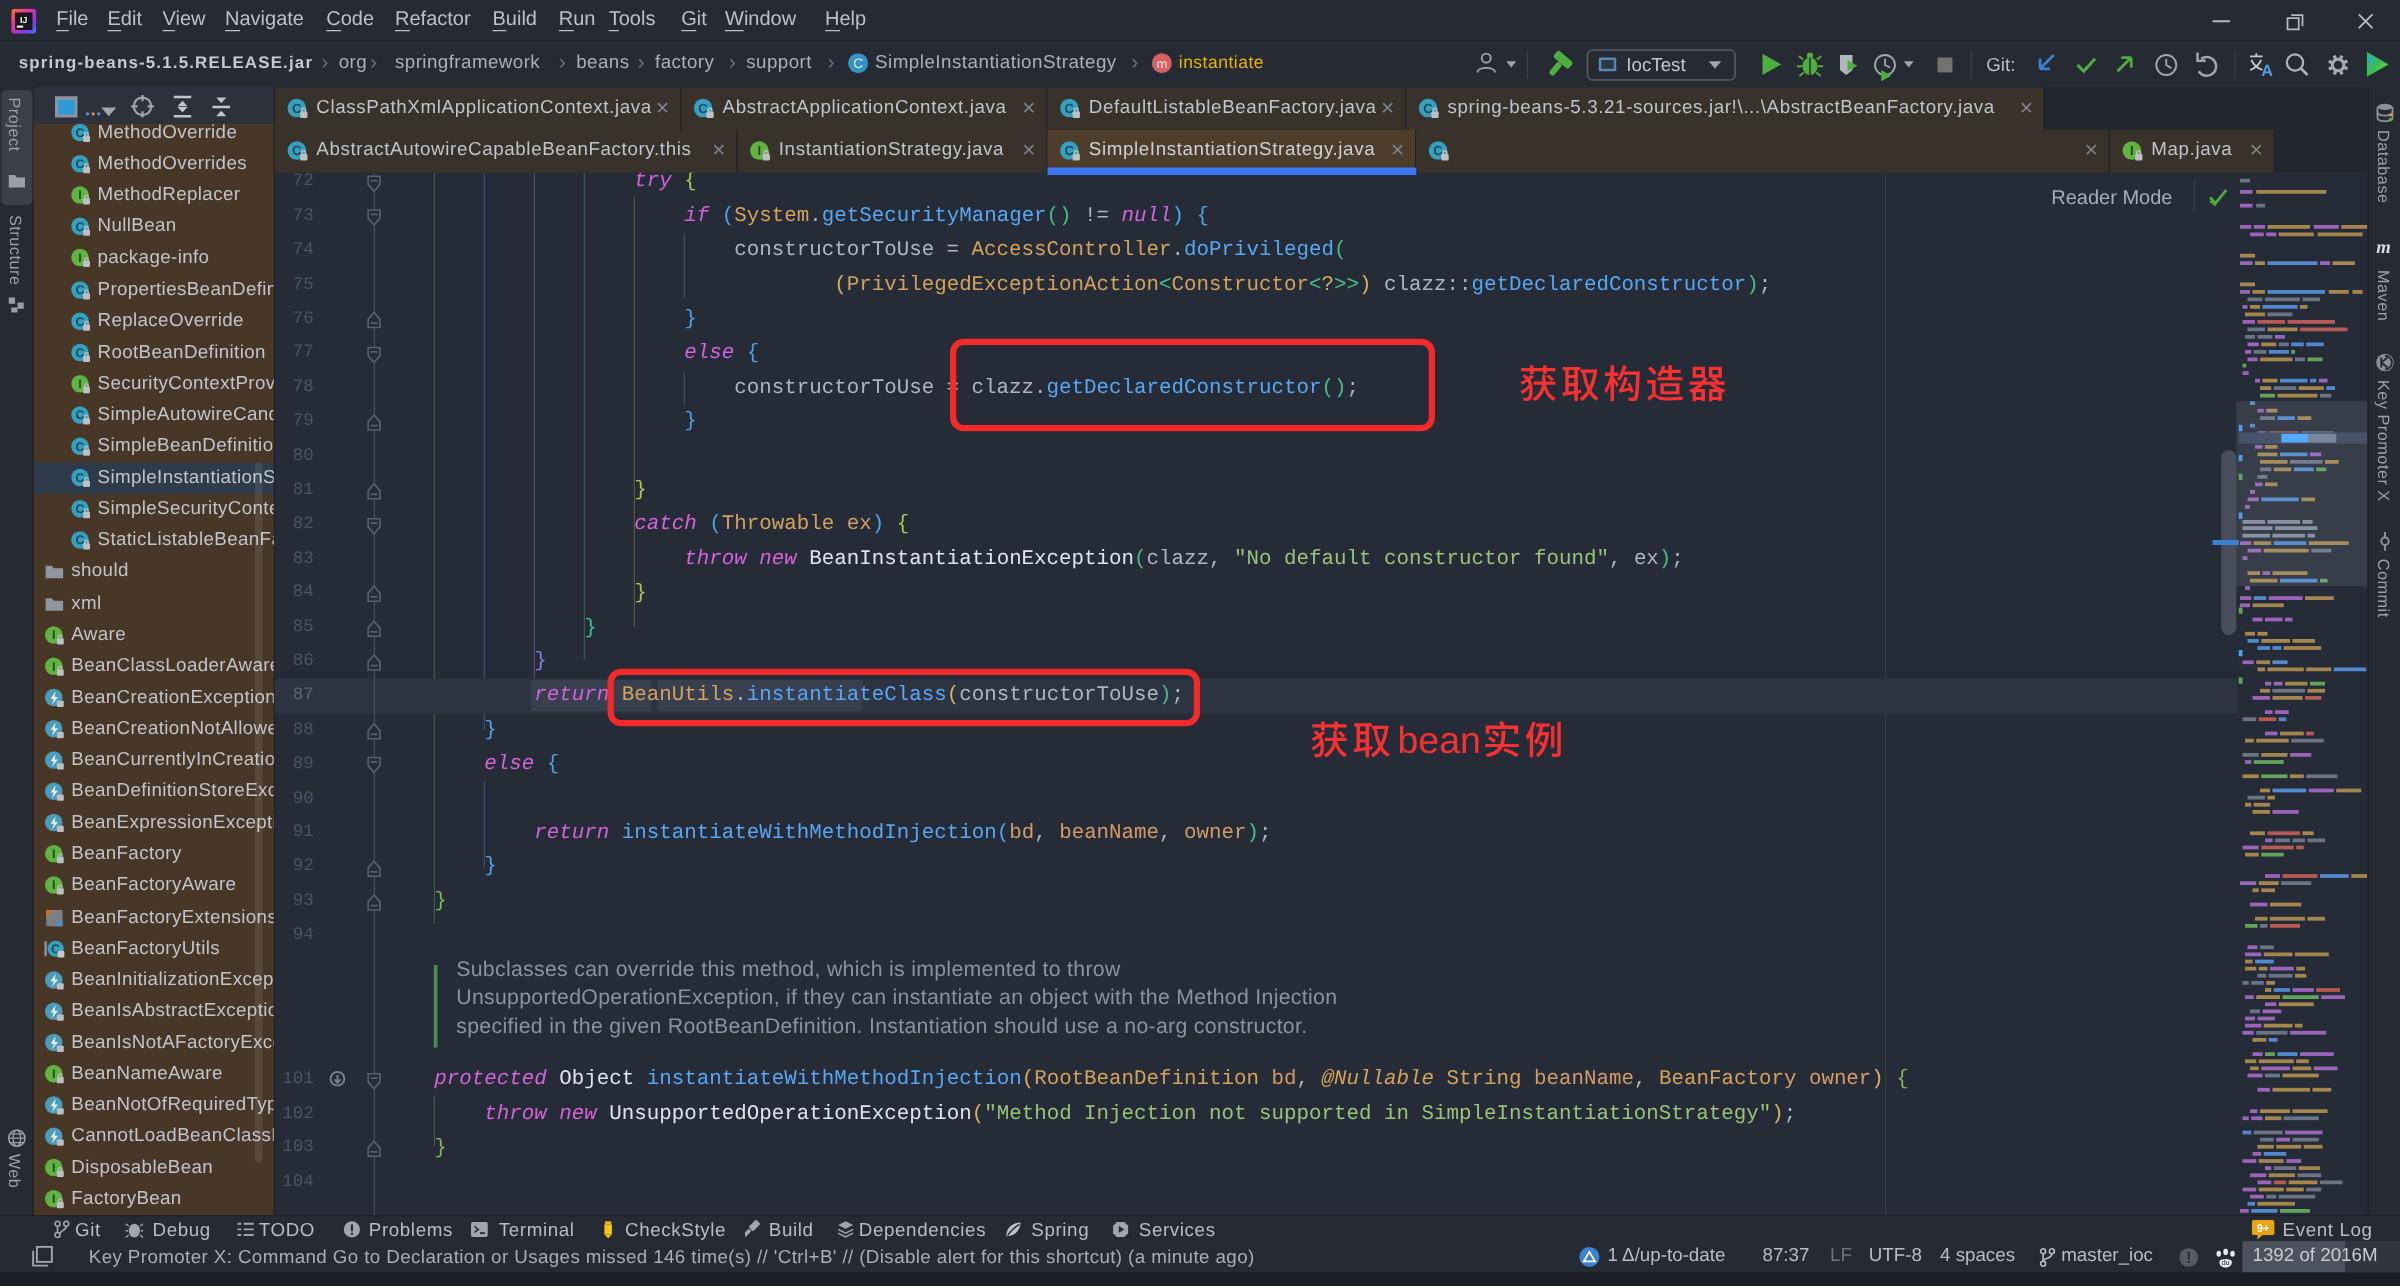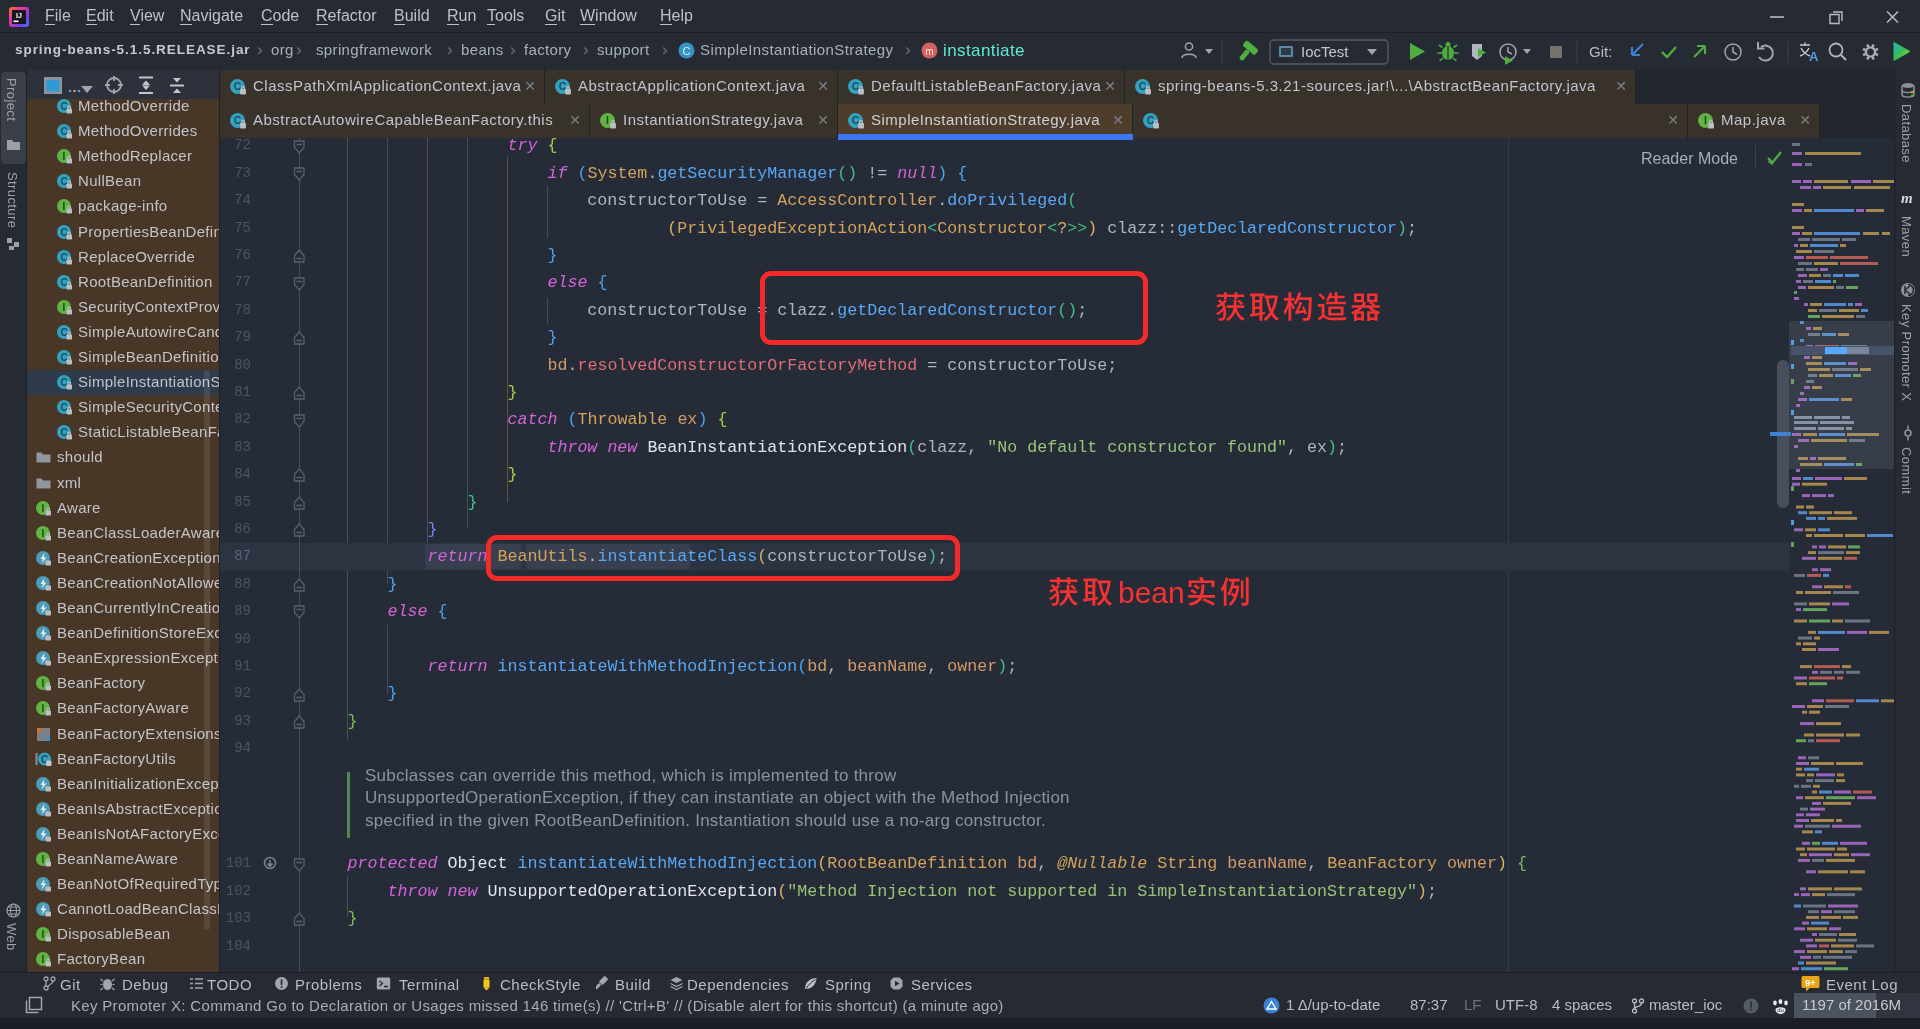--- a/index.html
+++ b/index.html
@@ -72,21 +72,21 @@
     <span style="position:absolute;left:678px;top:9px"><svg width="17" height="17" viewBox="0 0 17 17" style="vertical-align:-3px">
         <circle cx="8.5" cy="8.5" r="8" fill="#3592c4"></circle>
         <text x="8.5" y="12.5" font-size="11" fill="#d7edf5" text-anchor="middle" font-family="Liberation Sans">C</text>
       </svg></span>
     <span style="position:absolute;left:700px;top:8px;color:#a8b0bc;font-size:15px;letter-spacing:0.4px">SimpleInstantiationStrategy</span>
     <span style="position:absolute;left:905px;top:7px;color:#6b7280;font-size:17px">›</span>
     <span style="position:absolute;left:921px;top:9px"><svg width="17" height="17" viewBox="0 0 17 17" style="vertical-align:-3px">
         <circle cx="8.5" cy="8.5" r="8" fill="#d26161"></circle>
         <text x="8.5" y="12.5" font-size="10" fill="#ffe2e2" text-anchor="middle" font-family="Liberation Sans">m</text>
       </svg></span>
-    <span style="position:absolute;left:943px;top:8px;color:#5eead4;font-size:17px;letter-spacing:0.4px">instantiate</span>
+    <span style="position:absolute;left:943px;top:8px;color:#eab308;font-size:14px;letter-spacing:0.4px">instantiate</span>
     <svg width="760" height="37" viewBox="0 0 760 37" style="position:absolute;left:1160px;top:0">
       <g fill="none" stroke="#9fa6ad" stroke-width="1.5">
         <circle cx="29" cy="13.5" r="3.6"></circle>
         <path d="M22,25 c0,-5 14,-5 14,0"></path>
       </g>
       <path d="M45,16 l4,5 4,-5 z" fill="#9fa6ad"></path>
       <path d="M62,8 v22" stroke="#3c414b"></path>
       <g transform="translate(87,19) rotate(40)">
         <rect x="-8" y="-9" width="16" height="7" rx="2" fill="#4fae3f"></rect>
         <rect x="-2.4" y="-2" width="4.8" height="12" rx="2" fill="#4fae3f"></rect>
@@ -609,21 +609,20 @@
 <div class="cl" style="top:76.5px">                                    <span class="pg">(</span><span class="c">PrivilegedExceptionAction</span><span class="pgr">&lt;</span><span class="c">Constructor</span><span class="pgr">&lt;</span><span class="pg">?</span><span class="pgr">&gt;&gt;</span><span class="pg">)</span> clazz::<span class="f">getDeclaredConstructor</span><span class="pgr">)</span>;</div>
 <div class="ln" style="top:103.9px;color:#4b5468">76</div>
 <div class="cl" style="top:103.9px">                        <span class="pb">}</span></div>
 <div class="ln" style="top:131.3px;color:#4b5468">77</div>
 <div class="cl" style="top:131.3px">                        <span class="k">else</span> <span class="pb">{</span></div>
 <div class="ln" style="top:158.7px;color:#4b5468">78</div>
 <div class="cl" style="top:158.7px">                            constructorToUse = clazz.<span class="f">getDeclaredConstructor</span><span class="pgr">()</span>;</div>
 <div class="ln" style="top:186.1px;color:#4b5468">79</div>
 <div class="cl" style="top:186.1px">                        <span class="pb">}</span></div>
 <div class="ln" style="top:213.5px;color:#4b5468">80</div>
-<div class="cl" style="top:213.5px">                        <span class="o">bd</span>.<span class="d">resolvedConstructorOrFactoryMethod</span> = constructorToUse;</div>
 <div class="ln" style="top:240.9px;color:#4b5468">81</div>
 <div class="cl" style="top:240.9px">                    <span class="pl">}</span></div>
 <div class="ln" style="top:268.3px;color:#4b5468">82</div>
 <div class="cl" style="top:268.3px">                    <span class="k">catch</span> <span class="pb">(</span><span class="c">Throwable</span> <span class="o">ex</span><span class="pb">)</span> <span class="pl">{</span></div>
 <div class="ln" style="top:295.7px;color:#4b5468">83</div>
 <div class="cl" style="top:295.7px">                        <span class="k">throw</span> <span class="k">new</span> <span class="b">BeanInstantiationException</span><span class="pgr">(</span>clazz, <span class="s">"No default constructor found"</span>, ex<span class="pgr">)</span>;</div>
 <div class="ln" style="top:323.1px;color:#4b5468">84</div>
 <div class="cl" style="top:323.1px">                    <span class="pl">}</span></div>
 <div class="ln" style="top:350.5px;color:#4b5468">85</div>
 <div class="cl" style="top:350.5px">                <span class="pt">}</span></div>
@@ -1205,15 +1204,15 @@
       <g fill="#e8eaed">
         <ellipse cx="4" cy="6" rx="1.8" ry="2.4"></ellipse>
         <ellipse cx="9.5" cy="4.5" rx="1.9" ry="2.5"></ellipse>
         <ellipse cx="15" cy="6" rx="1.8" ry="2.4"></ellipse>
         <path d="M4.5,12.5 c0,-3 10,-3 10,0 c0,3 -2.5,4.5 -5,4.5 s-5,-1.5 -5,-4.5 z"></path>
       </g>
       <text x="9.5" y="15" font-size="6" fill="#262a33" text-anchor="middle" font-family="Liberation Sans">du</text>
     </svg>
     <div style="position:absolute;left:1794px;top:0;width:126px;height:25px;background:#30353f">
       <div style="position:absolute;left:0;top:0;width:82px;height:25px;background:#4c525e"></div>
-      <span style="position:absolute;left:8px;top:3px;font-size:15px;color:#c8cbd0">1197 of 2016M</span>
+      <span style="position:absolute;left:8px;top:3px;font-size:15px;color:#c8cbd0">1392 of 2016M</span>
     </div>
   </div>
 <div style="position:absolute;left:0;top:1018px;width:1920px;height:11px;background:#1b1e24"></div>
 </body></html>

